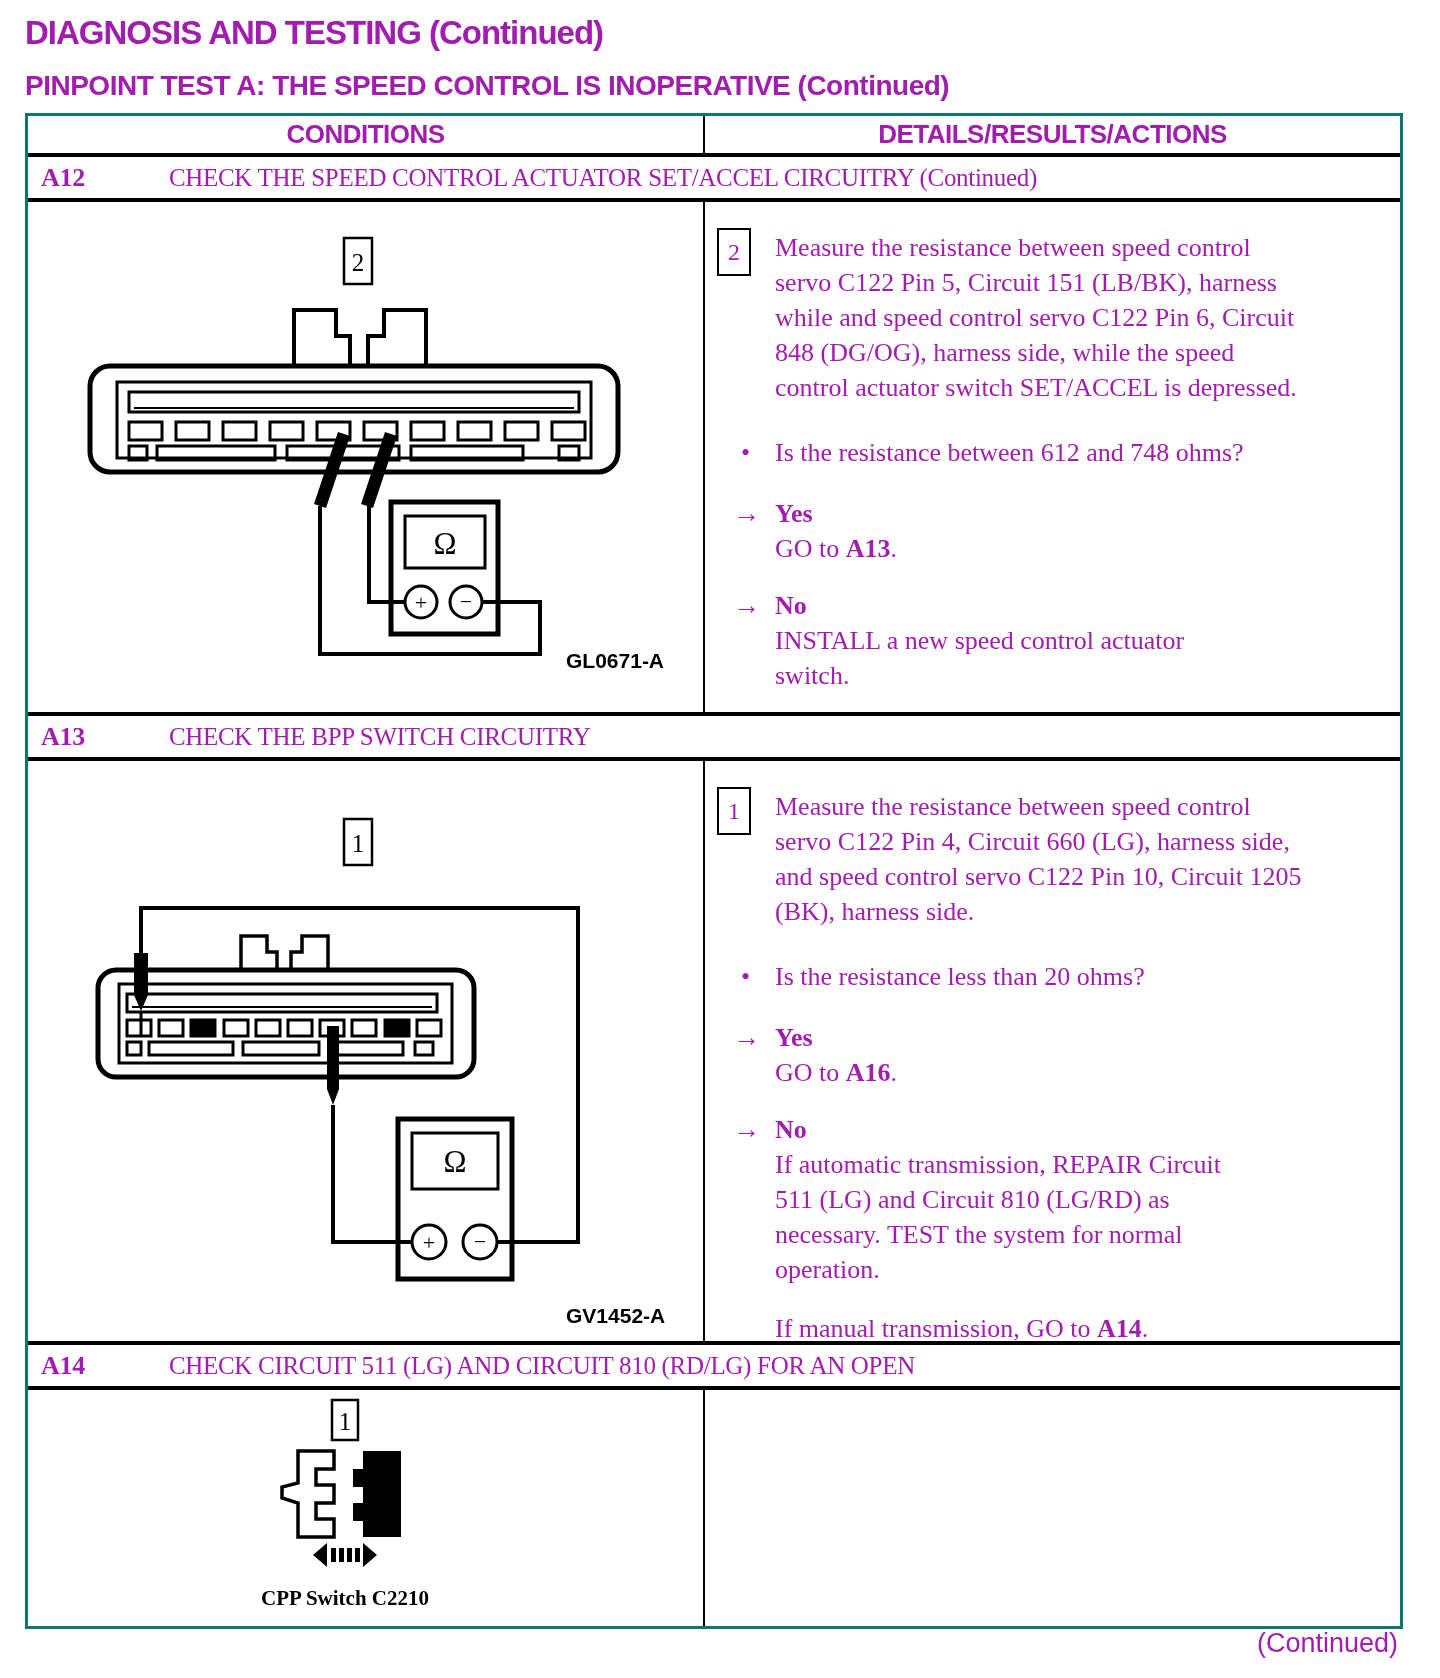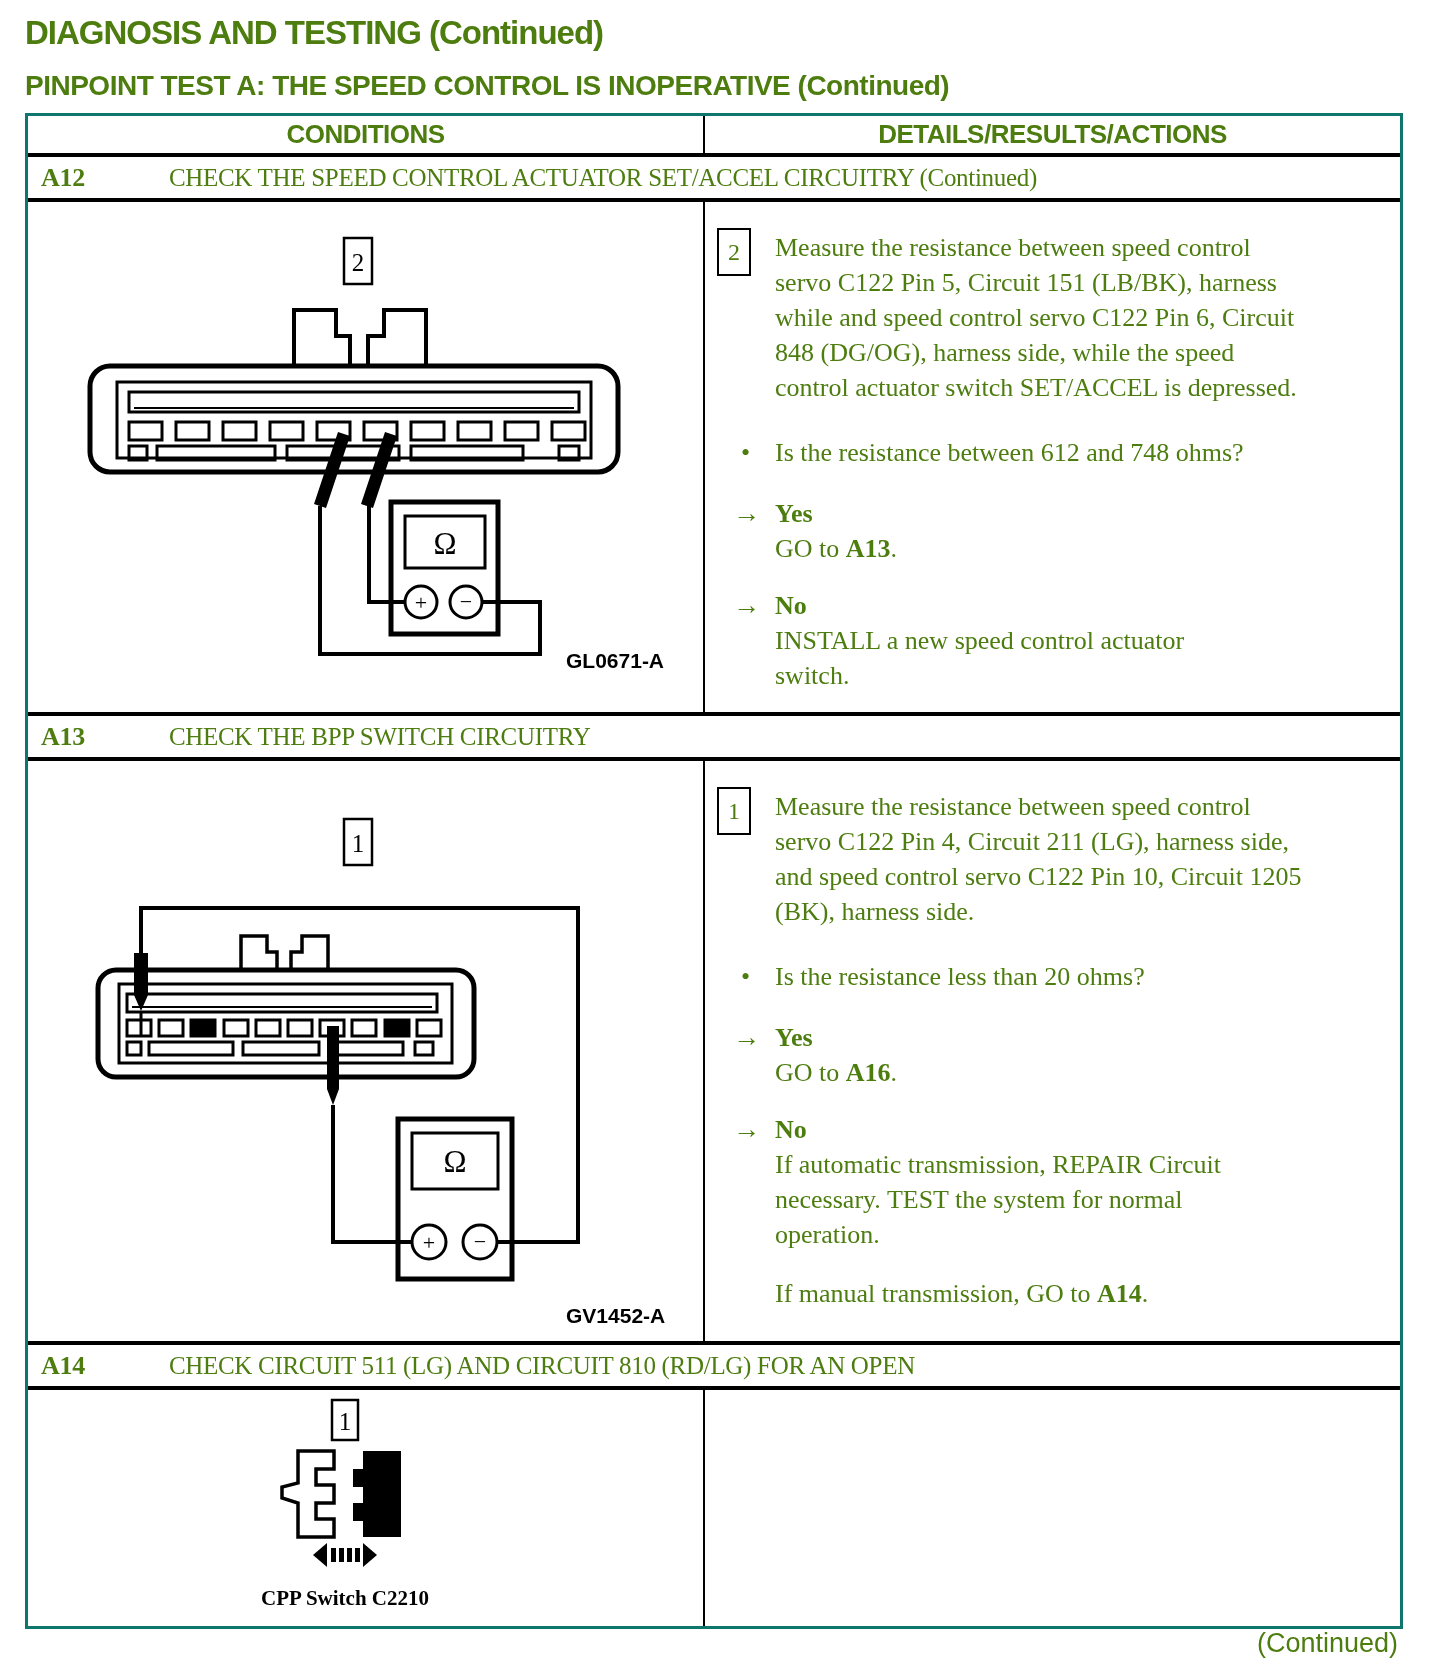--- a/index.html
+++ b/index.html
@@ -1,16 +1,16 @@
 <!DOCTYPE html>
 <html><head>
 <meta charset="utf-8">
 <style>
   html,body{margin:0;padding:0;background:#e8e8e8;}
-  .page{position:relative;width:1440px;height:1678px;background:#ffffff;color:#4d7c0f;
+  .page{position:relative;width:1440px;height:1678px;background:#ffffff;color:#a21caf;
         font-family:"Liberation Serif", serif;overflow:hidden;}
   .h1{position:absolute;left:25px;top:14px;font-family:"Liberation Sans",sans-serif;
       font-weight:bold;font-size:33px;letter-spacing:-1px;}
   .h2{position:absolute;left:25px;top:70px;font-family:"Liberation Sans",sans-serif;
       font-weight:bold;font-size:28px;letter-spacing:-0.5px;}
   .ptable{position:absolute;left:25px;top:113px;width:1372px;border:3px solid #0f766e;}
   .row{box-sizing:content-box;border-bottom:4px solid #000;display:flex;}
   .row:last-child{border-bottom:none;}
   .hdr{height:37px;}
   .hdr .cell{display:flex;align-items:center;justify-content:center;
@@ -203,21 +203,21 @@
         </svg>
       </div>
       <div class="cell-r">
         <div class="details">
           <div class="blk">
             <div class="marker">
                 <span class="numbox">1</span>
               </div>
             <div class="txt">
                 <div class="tline">Measure the resistance between speed control</div>
-                <div class="tline">servo C122 Pin 4, Circuit 211 (LG), harness side,</div>
+                <div class="tline">servo C122 Pin 4, Circuit 660 (LG), harness side,</div>
                 <div class="tline">and speed control servo C122 Pin 10, Circuit 1205</div>
                 <div class="tline">(BK), harness side.</div>
               </div>
           </div>
           <div class="blk mt-bullet">
             <div class="marker">
                 <span class="bullet">•</span>
               </div>
             <div class="txt">Is the resistance less than 20 ohms?</div>
           </div>
@@ -231,20 +231,21 @@
             </div>
           </div>
           <div class="blk mt-no">
             <div class="marker">
                 <span class="arrow">→</span>
               </div>
             <div class="txt">
               <div class="tline b">No</div>
               <div>
                   <div class="tline">If automatic transmission, REPAIR Circuit</div>
+                  <div class="tline">511 (LG) and Circuit 810 (LG/RD) as</div>
                   <div class="tline">necessary. TEST the system for normal</div>
                   <div class="tline">operation.</div>
                 </div>
             </div>
           </div>
           <div class="blk mt-manual">
             <div class="marker"></div>
             <div class="txt tline"><span>If manual transmission, GO to </span><span class="b">A14</span><span>.</span></div>
           </div>
         </div>

